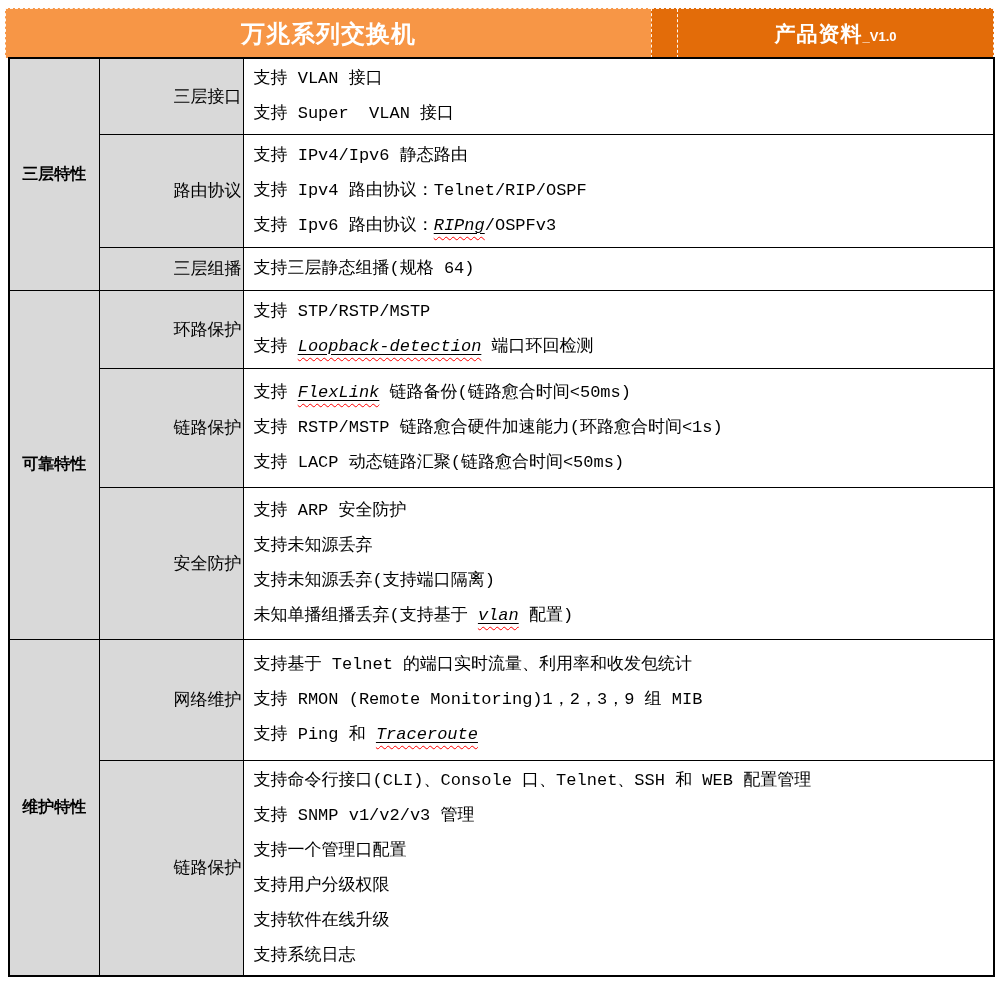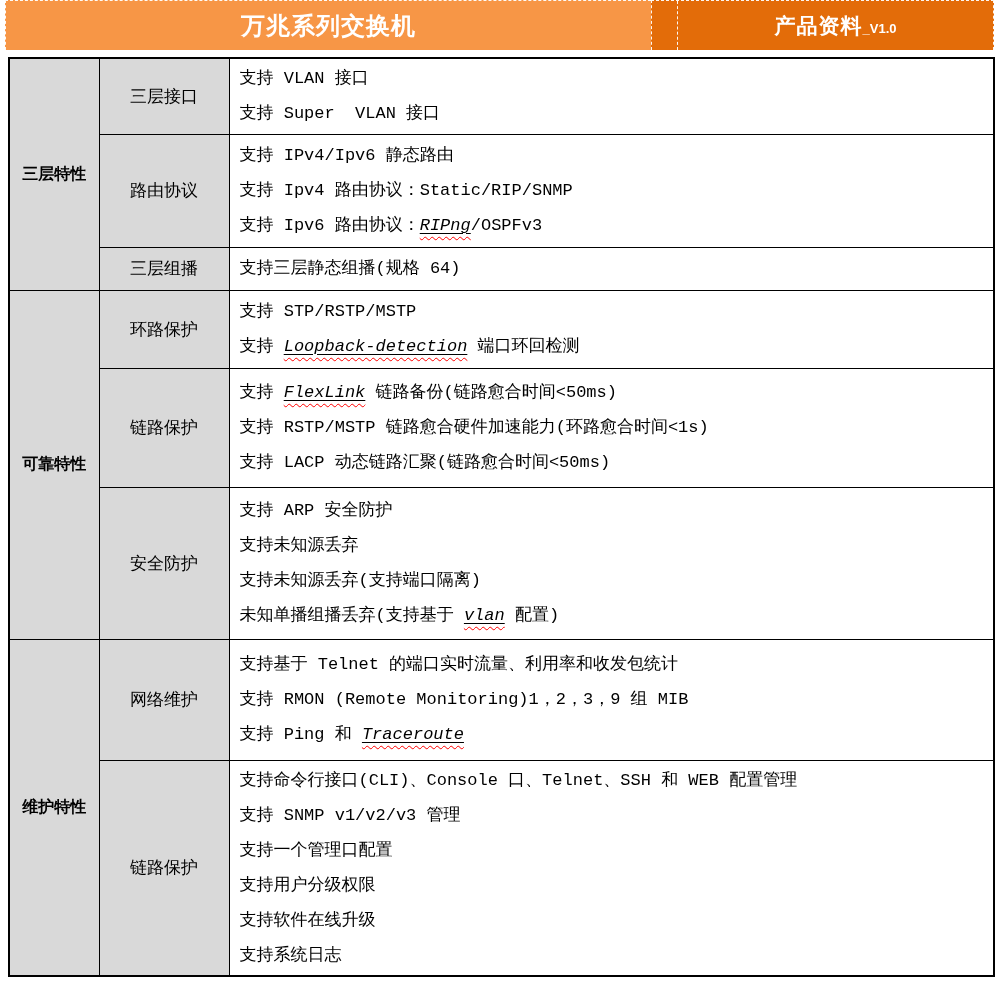--- a/index.html
+++ b/index.html
@@ -10,21 +10,21 @@
     --squiggle:#FF0000;
   }
   html,body{margin:0;padding:0;background:#ffffff;}
   body{
     width:1003px;height:981px;position:relative;
     font-family:"Liberation Mono","DejaVu Sans Mono",monospace;
     color:#000;
   }
   
   .doc-header{
-    position:absolute;left:5px;top:0;width:989px;height:50px;
+    position:absolute;left:5px;top:8px;width:989px;height:50px;
     display:flex;
   }
   .hdr-left{
     width:646px;height:100%;
     background:var(--header-light,#F79646);
     border-top:1px dashed rgba(255,255,255,.95);
     border-left:1px dashed rgba(255,255,255,.95);
     display:flex;align-items:center;justify-content:center;
     box-sizing:border-box;
   }
@@ -63,22 +63,22 @@
   table.spec td{
     border:1px solid var(--border,#000);
     box-sizing:border-box;
     vertical-align:middle;
   }
   td.cat{
     width:90px;background:var(--cell-gray,#D9D9D9);
     text-align:center;font-weight:bold;font-size:16px;
   }
   td.sub{
-    width:130px;background:var(--cell-gray,#D9D9D9);
-    text-align:center;font-size:17px;
+    width:144px;background:var(--cell-gray,#D9D9D9);
+    text-align:right;font-size:17px;
   }
   td.det{
     background:#fff;padding:2px 8px 2px 10px;
   }
   .line{
     line-height:35px;white-space:pre-wrap;
   }
   .uw{
     text-decoration:underline;
     text-decoration-thickness:1px;
@@ -116,21 +116,21 @@
         <td class="sub">三层接口</td>
         <td class="det">
           <div class="line">支持 VLAN 接口</div>
           <div class="line">支持 Super  VLAN 接口</div>
         </td>
       </tr>
       <tr style="height: 113px;">
         <td class="sub">路由协议</td>
         <td class="det">
           <div class="line">支持 IPv4/Ipv6 静态路由</div>
-          <div class="line">支持 Ipv4 路由协议：Static/RIP/SNMP</div>
+          <div class="line">支持 Ipv4 路由协议：Telnet/RIP/OSPF</div>
           <div class="line">支持 Ipv6 路由协议：<span class="uw"><span class="sq">RIPng</span></span>/OSPFv3</div>
         </td>
       </tr>
       <tr style="height: 43px;">
         <td class="sub">三层组播</td>
         <td class="det">
           <div class="line">支持三层静态组播(规格 64)</div>
         </td>
       </tr>
       <tr style="height: 78px;">

